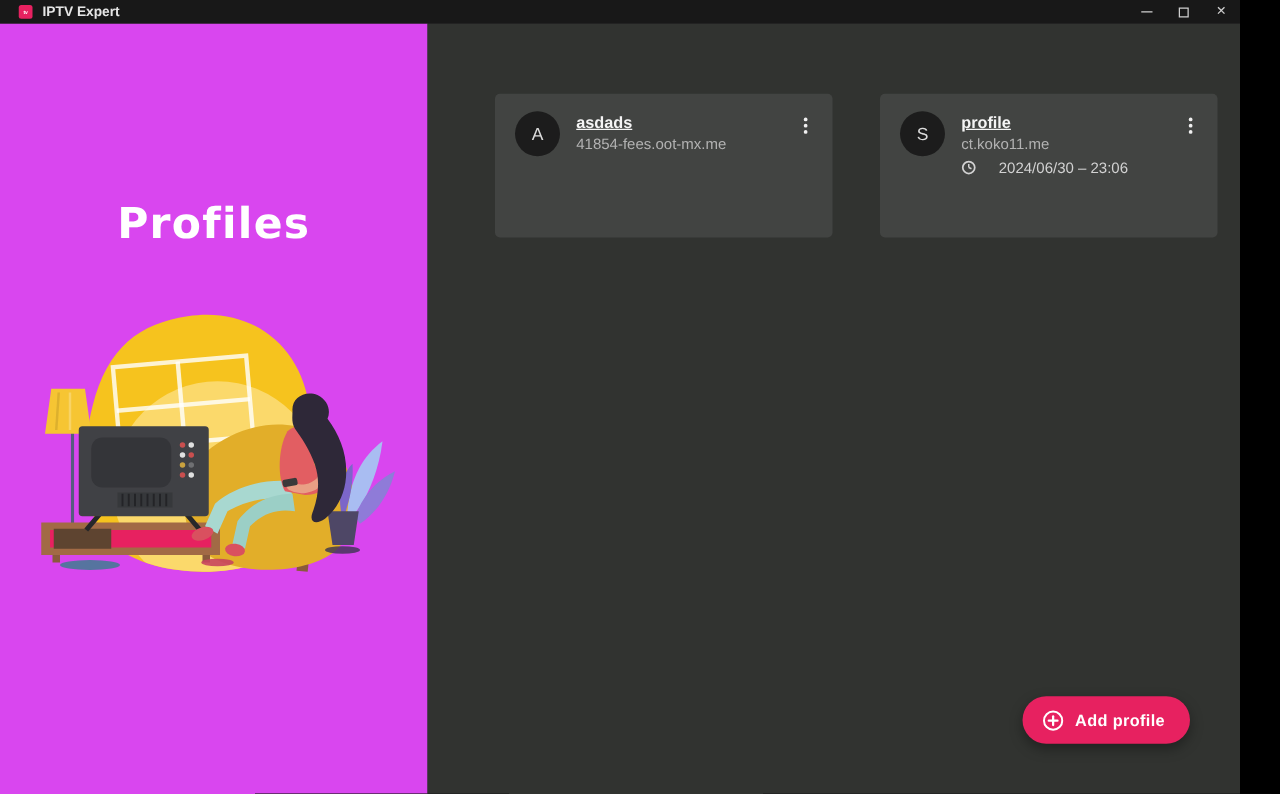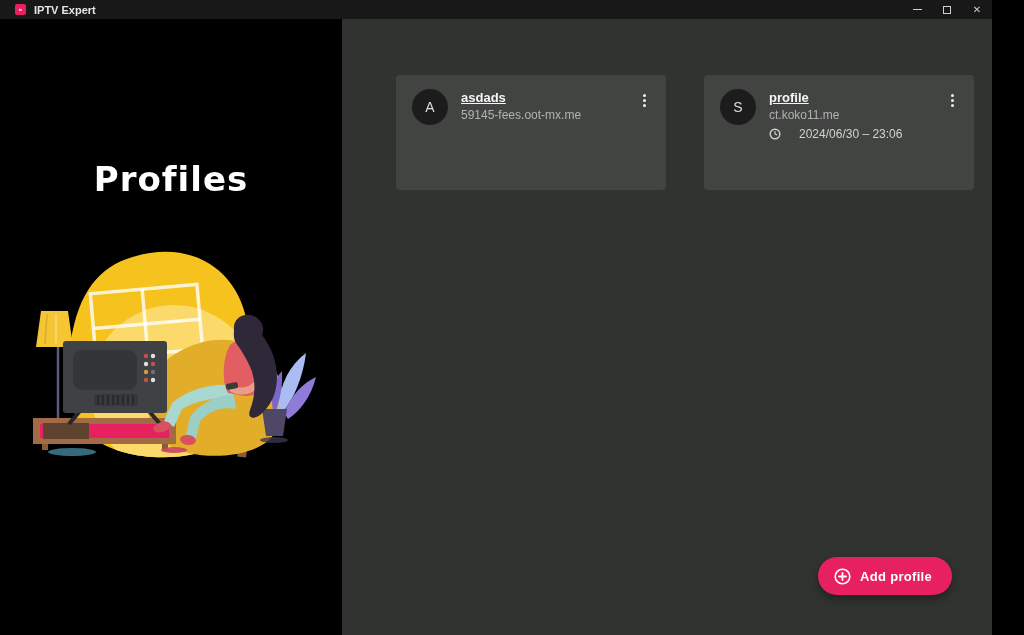--- a/index.html
+++ b/index.html
@@ -17,21 +17,21 @@
   .win-controls { margin-left:auto; display:flex; height:100%; }
   .win-btn { width:30px; height:100%; display:flex; align-items:center; justify-content:center; cursor:default; }
   .glyph-min { width:9px; height:1px; background:#cfcfcf; display:block; }
   .glyph-max { width:8px; height:8px; border:1px solid #cfcfcf; display:block; }
   .glyph-close { color:#cfcfcf; font-size:10px; line-height:1; }
 
   
   .app-body { display:flex; height:616px; }
 
   
-  .left-panel { position:relative; width:342px; background:#000000; overflow:hidden; }
+  .left-panel { position:relative; width:342px; background:#d946ef; overflow:hidden; }
   .panel-heading { position:absolute; top:140px; left:0; width:100%; text-align:center;
                    font-family:"DejaVu Sans", sans-serif; font-weight:bold; font-size:34px;
                    color:#ffffff; letter-spacing:1px; }
   .illustration { position:absolute; left:16px; top:218px; }
 
   
   .main-area { position:relative; flex:1; background:#313330; }
   .cards-row { position:absolute; left:54px; top:56px; display:flex; gap:38px; }
   .profile-card { width:270px; height:115px; background:#424442; border-radius:4px;
                   padding:14px 14px 14px 16px; cursor:pointer; }
@@ -176,21 +176,21 @@
     </div>
 
     <div class="main-area">
       <div class="cards-row">
 
         <div class="profile-card">
           <div class="card-head">
             <div class="avatar">A</div>
             <div class="card-info">
               <div class="card-name">asdads</div>
-              <div class="card-url">59145-fees.oot-mx.me</div>
+              <div class="card-url">41854-fees.oot-mx.me</div>
             </div>
             <div class="kebab">
               <i></i>
                 <i></i>
                 <i></i>
             </div>
           </div>
         </div>
 
         <div class="profile-card">

